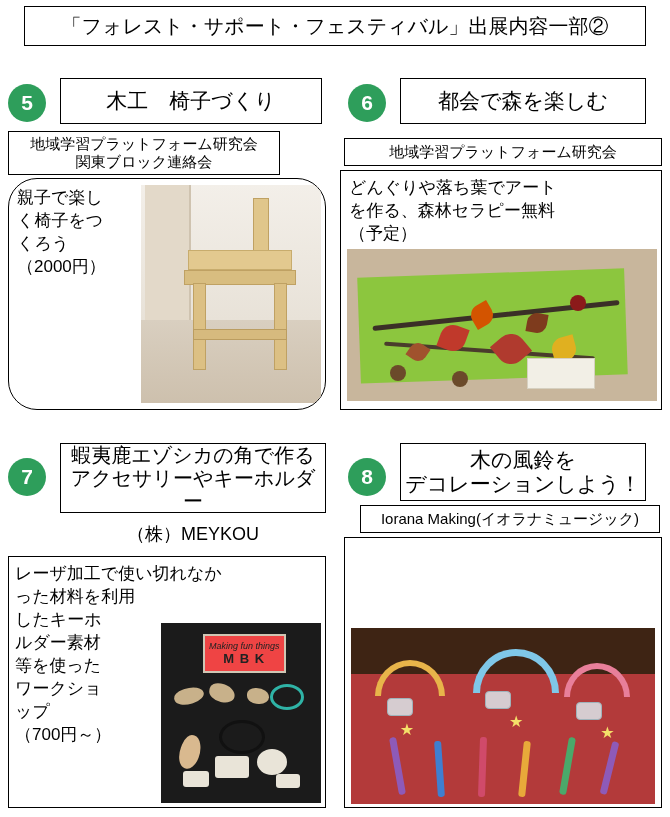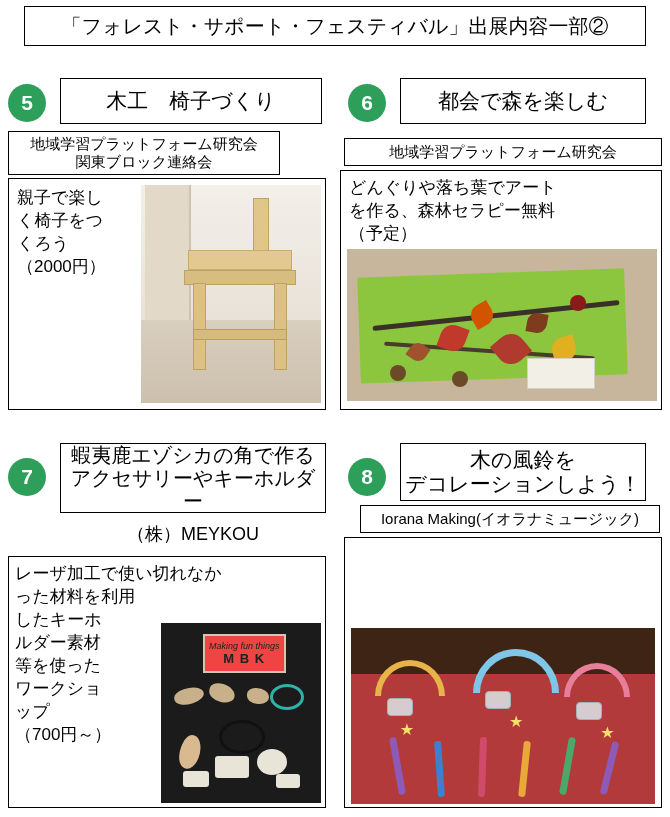--- a/index.html
+++ b/index.html
@@ -214,21 +214,21 @@
 
   <div class="headline-box" style="left:60px; top:78px; width:262px; height:46px;">
     <span class="hl">木工　椅子づくり</span>
   </div>
 
   <div class="org-box" style="left:8px; top:131px; width:272px; height:44px;">
     <span class="og">地域学習プラットフォーム研究会
 関東ブロック連絡会</span>
   </div>
 
-  <div class="content-box" style="left:8px; top:178px; width:318px; height:232px;">
+  <div class="content-box" style="left:8px; top:178px; width:318px; height:232px;border-radius:29px;">
     <div class="desc" style="left:8px; top:8px; width:120px;">親子で楽し
 く椅子をつ
 くろう
 （2000円）</div>
     <div class="photo p5photo" style="left:132px; top:6px; width:180px; height:218px;">
       <div class="wall"></div>
       <div class="door"></div>
       <div class="floor"></div>
       <div class="back"></div>
       <div class="stool-seat"></div>

